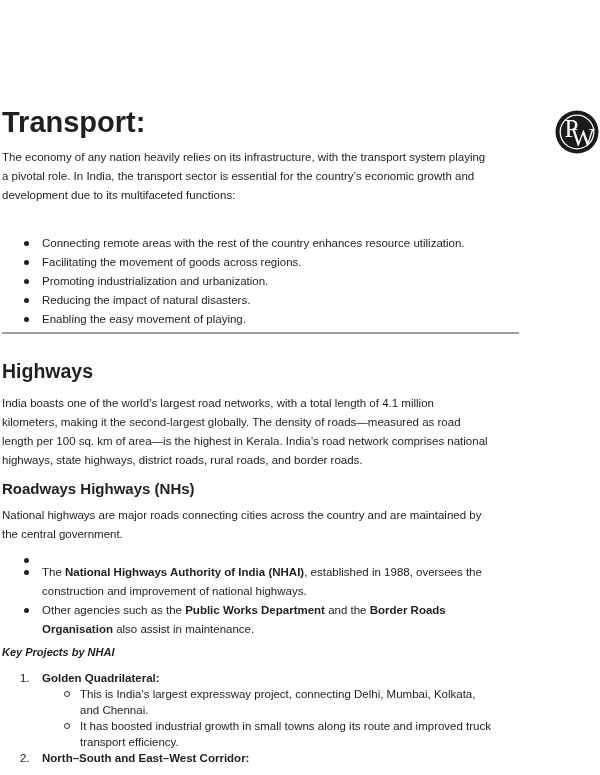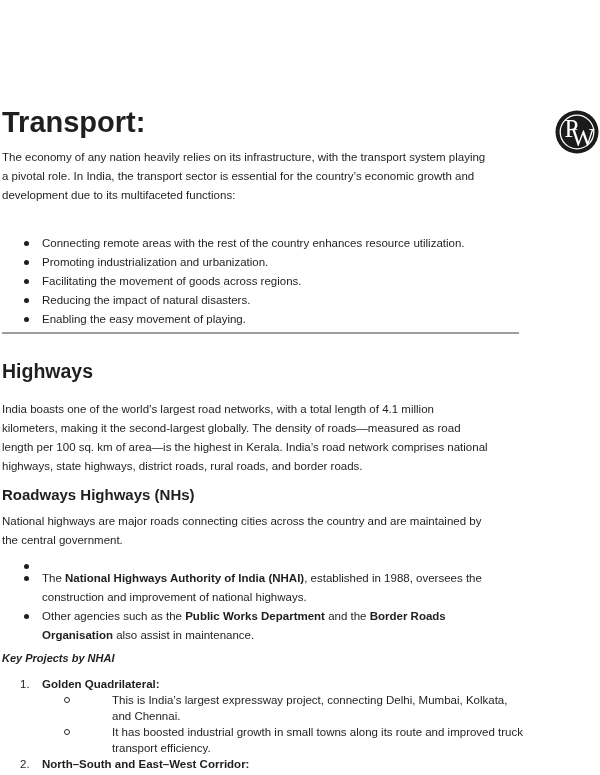--- a/index.html
+++ b/index.html
@@ -10,35 +10,35 @@
   }
   .page{position:relative;width:600px;height:775px;background:#fff;}
   .logo{position:absolute;top:5px;left:555px;width:44px;height:44px;}
   .content{padding-left:2px;width:540px;font-size:11.5px;line-height:19px;}
   h1{margin:105px 0 0 0;font-size:29px;line-height:34px;font-weight:bold;}
   h2{margin:24px 0 0 0;font-size:19.5px;line-height:26px;font-weight:bold;}
   h3{margin:8px 0 0 0;font-size:15px;line-height:22px;font-weight:bold;}
   h4{margin:4px 0 0 0;font-size:11px;line-height:19px;font-weight:bold;font-style:italic;}
   .para{margin:0;white-space:pre-line;}
   .para.intro{margin-top:9px;}
-  .para.roadways{margin-top:16px;}
+  .para.roadways{margin-top:10px;}
   .para.nh{margin-top:6px;}
   .txt{white-space:pre-line;}
   .bold{font-weight:bold;}
   .ul.l1{margin-top:29px;}
   .ul.l1.nh{margin-top:7px;}
   .li{display:flex;align-items:flex-start;}
   .b1{padding-left:22px;}
   .b1 .dot{flex:0 0 auto;width:5px;height:5px;border-radius:50%;background:#1f1f1f;margin:7px 13px 0 0;}
   hr.divider{margin:3px 0 0 0;border:none;border-top:2px solid #9e9e9e;width:517px;}
   .ol{margin-top:8px;line-height:16px;}
   .ol .num{flex:0 0 auto;margin-left:18px;width:22px;}
   .num-body{flex:1 1 auto;}
   .ul.l2{margin:0;}
-  .b2{padding-left:22px;gap:32px;}
+  .b2{padding-left:22px;}
   .b2 .circ{flex:0 0 auto;width:4px;height:4px;border-radius:50%;border:1px solid #2a2a2a;background:#fff;margin:5px 10px 0 0;}
 </style>
 </head>
 <body>
 
 <div class="page">
 
   <div class="logo">
     <svg viewBox="0 0 44 44" width="44" height="44">
       <circle cx="22" cy="22" r="21.5" fill="#1b1b1b"></circle>
@@ -56,25 +56,25 @@
 a pivotal role. In India, the transport sector is essential for the country’s economic growth and
 development due to its multifaceted functions:</p>
 
     <div class="ul l1">
       <div class="li b1">
         <span class="dot"></span>
         <span class="txt">Connecting remote areas with the rest of the country enhances resource utilization.</span>
       </div>
       <div class="li b1">
         <span class="dot"></span>
-        <span class="txt">Promoting industrialization and urbanization.</span>
+        <span class="txt">Facilitating the movement of goods across regions.</span>
       </div>
       <div class="li b1">
         <span class="dot"></span>
-        <span class="txt">Facilitating the movement of goods across regions.</span>
+        <span class="txt">Promoting industrialization and urbanization.</span>
       </div>
       <div class="li b1">
         <span class="dot"></span>
         <span class="txt">Reducing the impact of natural disasters.</span>
       </div>
       <div class="li b1">
         <span class="dot"></span>
         <span class="txt">Enabling the easy movement of playing.</span>
       </div>
     </div>

